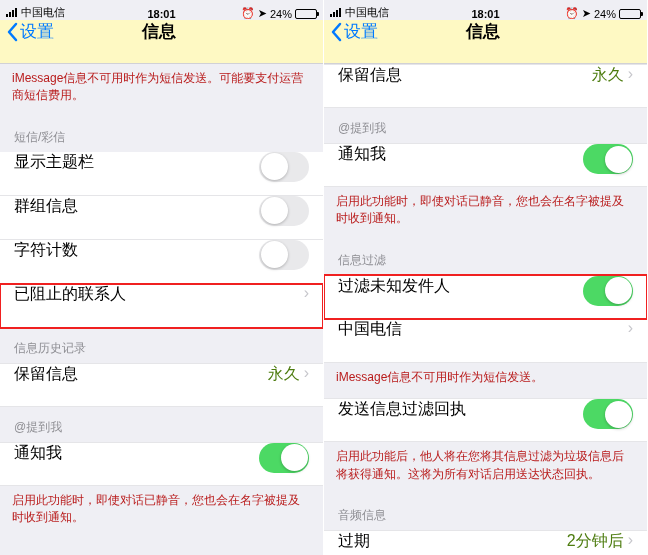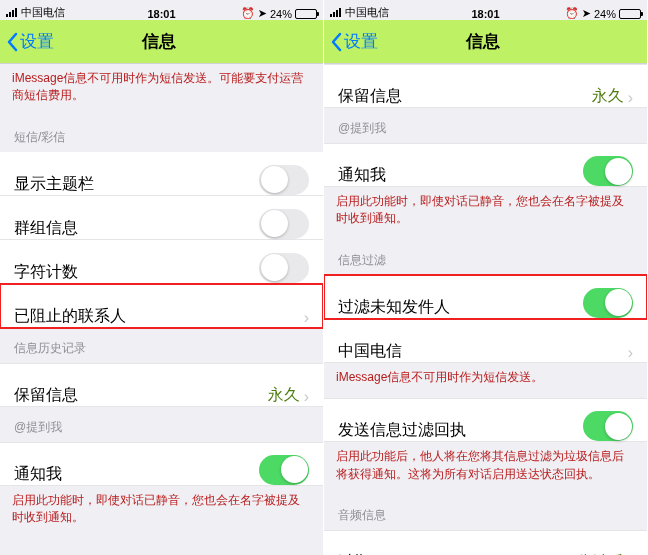--- a/index.html
+++ b/index.html
@@ -34,23 +34,23 @@
   .signal span { width:2px; background:#000; display:inline-block; }
   .signal span:nth-child(1){height:3px}
   .signal span:nth-child(2){height:5px}
   .signal span:nth-child(3){height:7px}
   .signal span:nth-child(4){height:9px}
   .battery { width:22px; height:10px; border:1px solid #000; border-radius:2px; position:relative; }
   .battery::after { content:""; position:absolute; right:-3px; top:2px; width:2px; height:4px; background:#000; border-radius:0 1px 1px 0; }
   .battery-fill { height:100%; background:#000; width:24%; }
   .nav {
     height: 44px;
-    background: #bef264;
+    background: #fef9c3;
     border-bottom: 1px solid #d1d1d6;
-    display:flex; align-items:center;
+    display:flex; align-items:flex-start;
     position:relative;
   }
   .back {
     color:#007AFF;
     font-size:17px;
     display:flex; align-items:center;
     padding-left:6px;
     gap: -2px;
   }
   .back svg { margin-right:2px; }
@@ -65,21 +65,21 @@
     padding: 6px 12px 12px;
     line-height:1.45;
   }
   .section-header {
     font-size:12px; color:#8E8E93;
     padding: 12px 14px 6px;
   }
   .row {
     background:#fff;
     min-height:44px;
-    display:flex; align-items:flex-end;
+    display:flex; align-items:flex-start;
     padding: 0 14px;
     border-bottom:1px solid #e5e5e8;
     font-size:16px; color:#000;
     position:relative;
   }
   .group-first { border-top:1px solid #e5e5e8; }
   .row .label { flex:1; }
   .row .value { color:#4d7c0f; font-size:16px; margin-right:4px; }
   .chevron { color:#C7C7CC; }
   .toggle {

